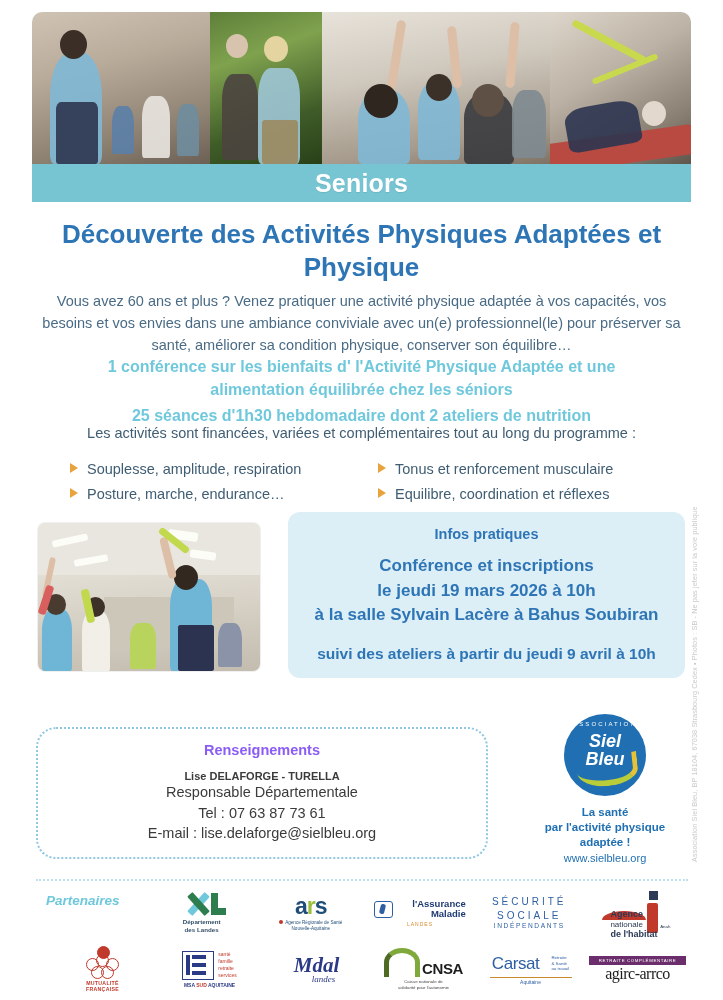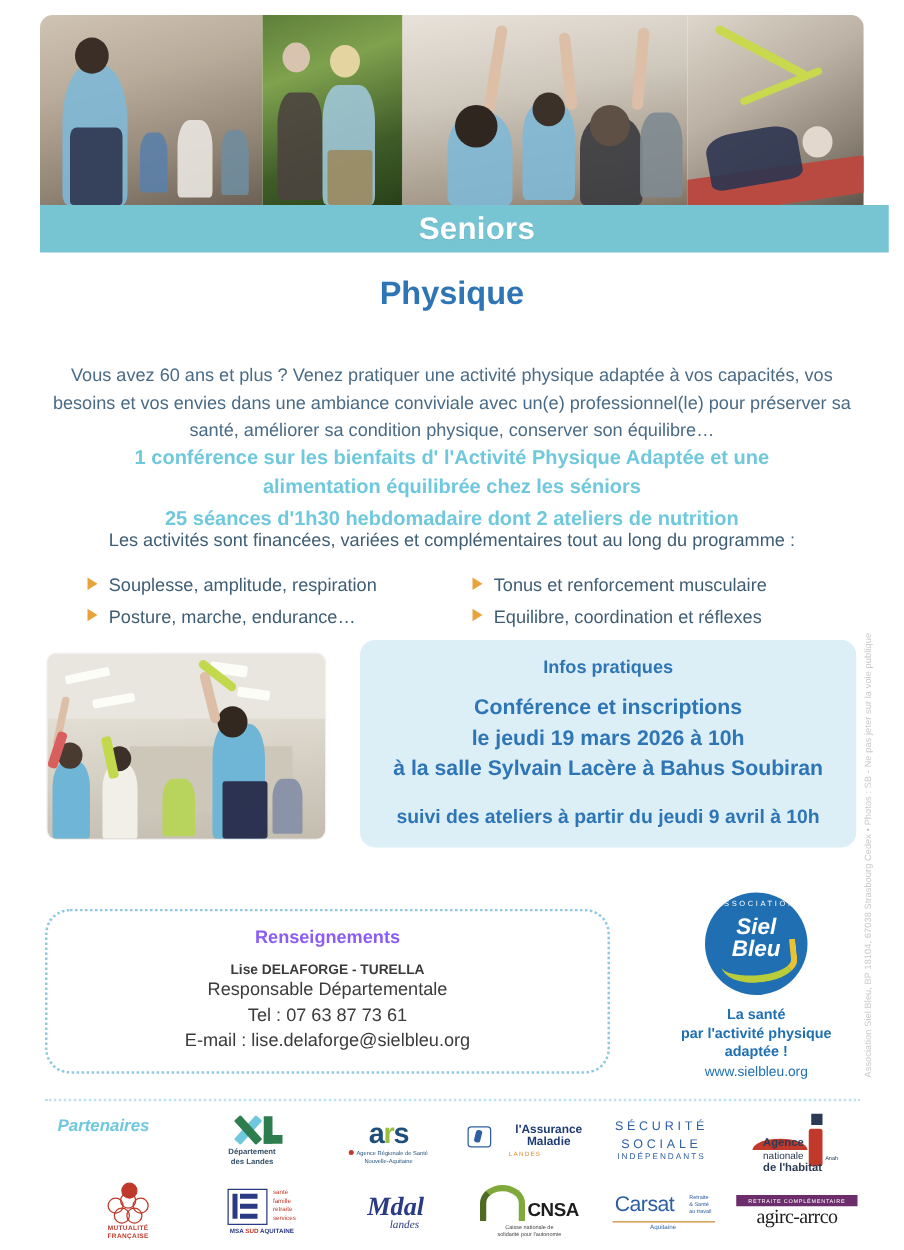--- a/index.html
+++ b/index.html
@@ -76,21 +76,21 @@
   .photo-4 .h1 { left: 92px; bottom: 38px; width: 24px; height: 25px; background:#e2d8cd; }
   .photo-4 .bandy { left: 18px; top: 26px; width: 82px; height: 7px; background:#c9d94e; border-radius:4px; transform: rotate(28deg); }
   .photo-4 .bandy2 { left: 40px; top: 54px; width: 70px; height: 6px; background:#c9d94e; border-radius:4px; transform: rotate(-22deg); }
 
   
   .seniors-banner {
     position: absolute;
     left: 32px; top: 164px;
     width: 659px; height: 38px;
     background: rgba(109,191,208,.93);
-    display: flex; align-items: center; justify-content: center; padding-left: 20px;
+    display: flex; align-items: center; justify-content: center;
   }
   .seniors-banner .label {
     color: #ffffff;
     font-size: 25px;
     font-weight: bold;
     letter-spacing: .2px;
     text-shadow: 0 1px 1px rgba(0,0,0,.08);
   }
 
   
@@ -367,21 +367,21 @@
   .xl-l::after { content:''; position:absolute; left:0; bottom:0; width:15px; height:7px; background:#2E7D4F; }
   .cap { font-size:6.2px; color:#35506a; line-height:1.22; margin-top:3px; font-weight:bold; }
 
   
   .ars-word { font-size:23px; color:#1F4E79; font-weight:bold; letter-spacing:-1px; line-height:1; }
   .ars-word em { color:#9ABF3F; font-style:normal; }
   .ars-cap { font-size:4.6px; color:#1F4E79; margin-top:2px; line-height:1.3; }
   .ars-dot { display:inline-block; width:4px; height:4px; background:#C0392B; border-radius:50%; margin-right:2px; }
 
   
-  .am-top { display:flex; align-items:center; gap:19px; }
+  .am-top { display:flex; align-items:center; gap:19px;text-align:right; }
   .am-icon { width:17px; height:15px; border:1.4px solid #2E5FA3; border-radius:3px; position:relative; }
   .am-icon::after { content:''; position:absolute; left:5px; top:2px; width:5px; height:10px; background:#2E5FA3; border-radius:2px; transform:rotate(14deg); }
   .am-word { font-size:9.5px; color:#1F3B73; font-weight:bold; line-height:1.08; }
   .am-sub { font-size:5px; color:#D98C2B; letter-spacing:1px; margin-top:2px; }
 
   
   .ssi { font-size:10px; color:#2E5FA3; letter-spacing:3px; line-height:1.35; font-weight:500; }
   .ssi .last { font-size:6.6px; letter-spacing:1.6px; }
 
   
@@ -473,20 +473,21 @@
       <span class="band bandy"></span>
         <span class="band bandy2"></span>
     </div>
   </div>
 
   <div class="seniors-banner">
     <span class="label">Seniors</span>
   </div>
 
   <div class="title">
+    <div>Découverte des Activités Physiques Adaptées et</div>
     <div>Physique</div>
   </div>
 
   <div class="intro">Vous avez 60 ans et plus ? Venez pratiquer une activité physique adaptée à vos capacités, vos besoins et vos envies dans une ambiance conviviale avec un(e) professionnel(le) pour préserver sa santé, améliorer sa condition physique, conserver son équilibre…</div>
 
   <div class="highlight">
     <div>1 conférence sur les bienfaits d' l'Activité Physique Adaptée et une</div>
     <div>alimentation équilibrée chez les séniors</div>
     <div class="h-line3">25 séances d'1h30 hebdomadaire dont 2 ateliers de nutrition</div>
   </div>

